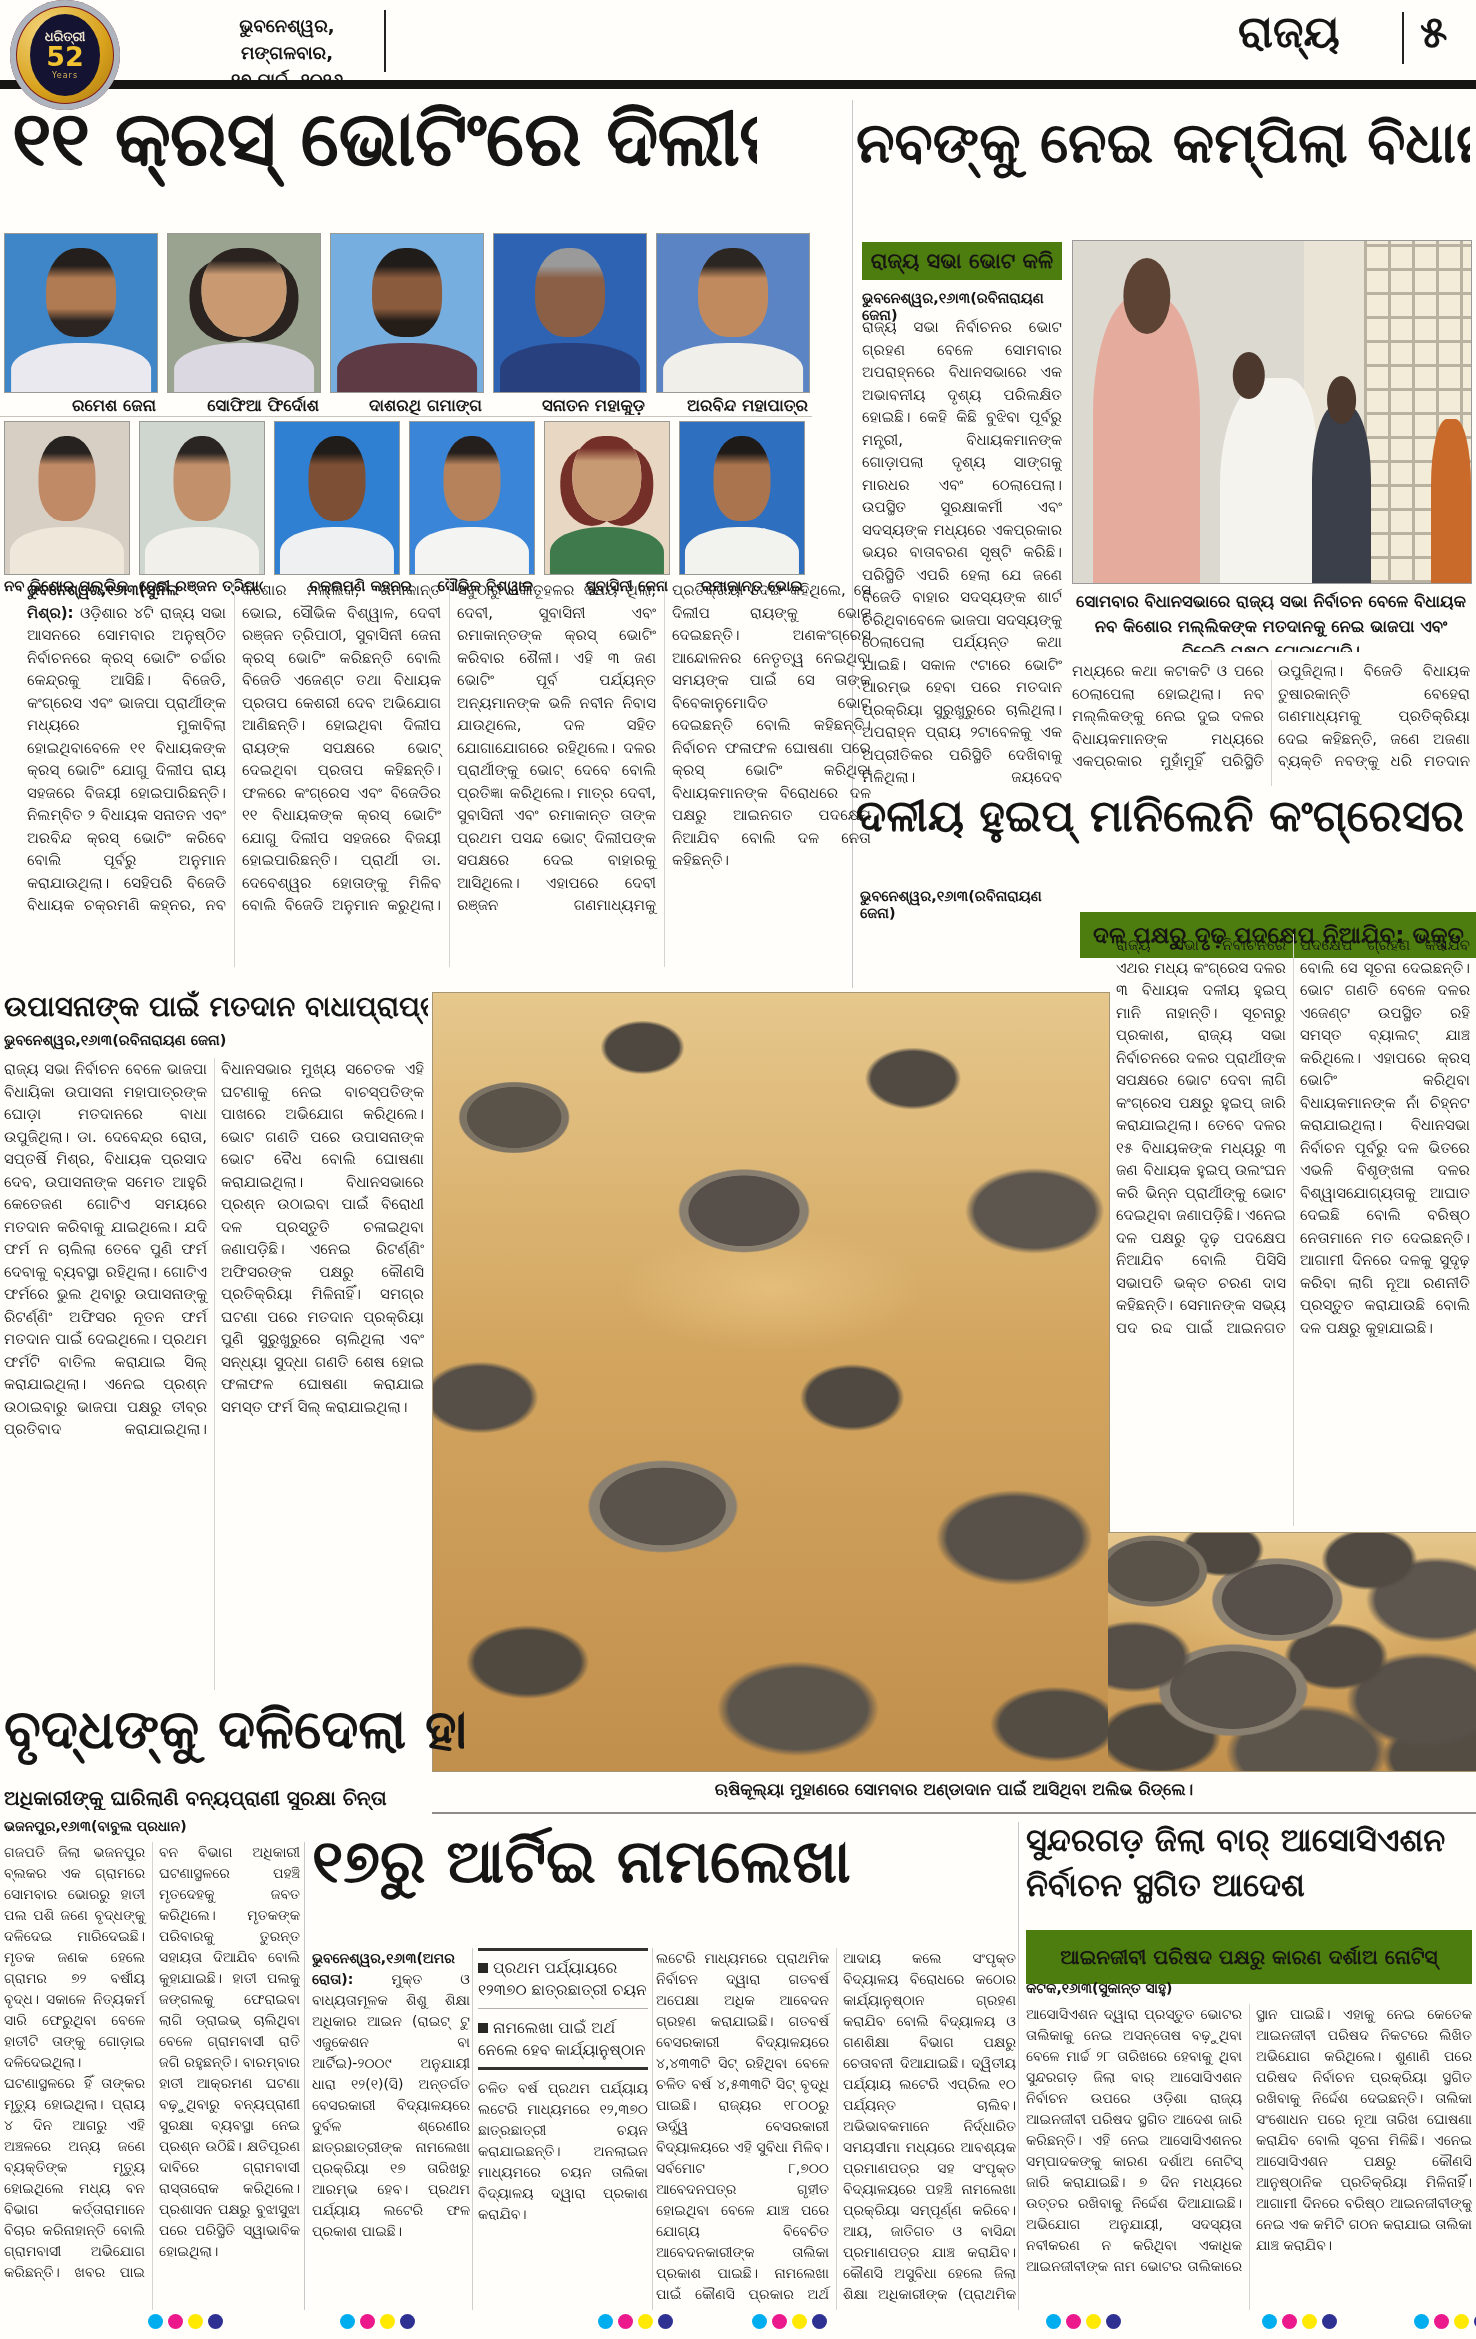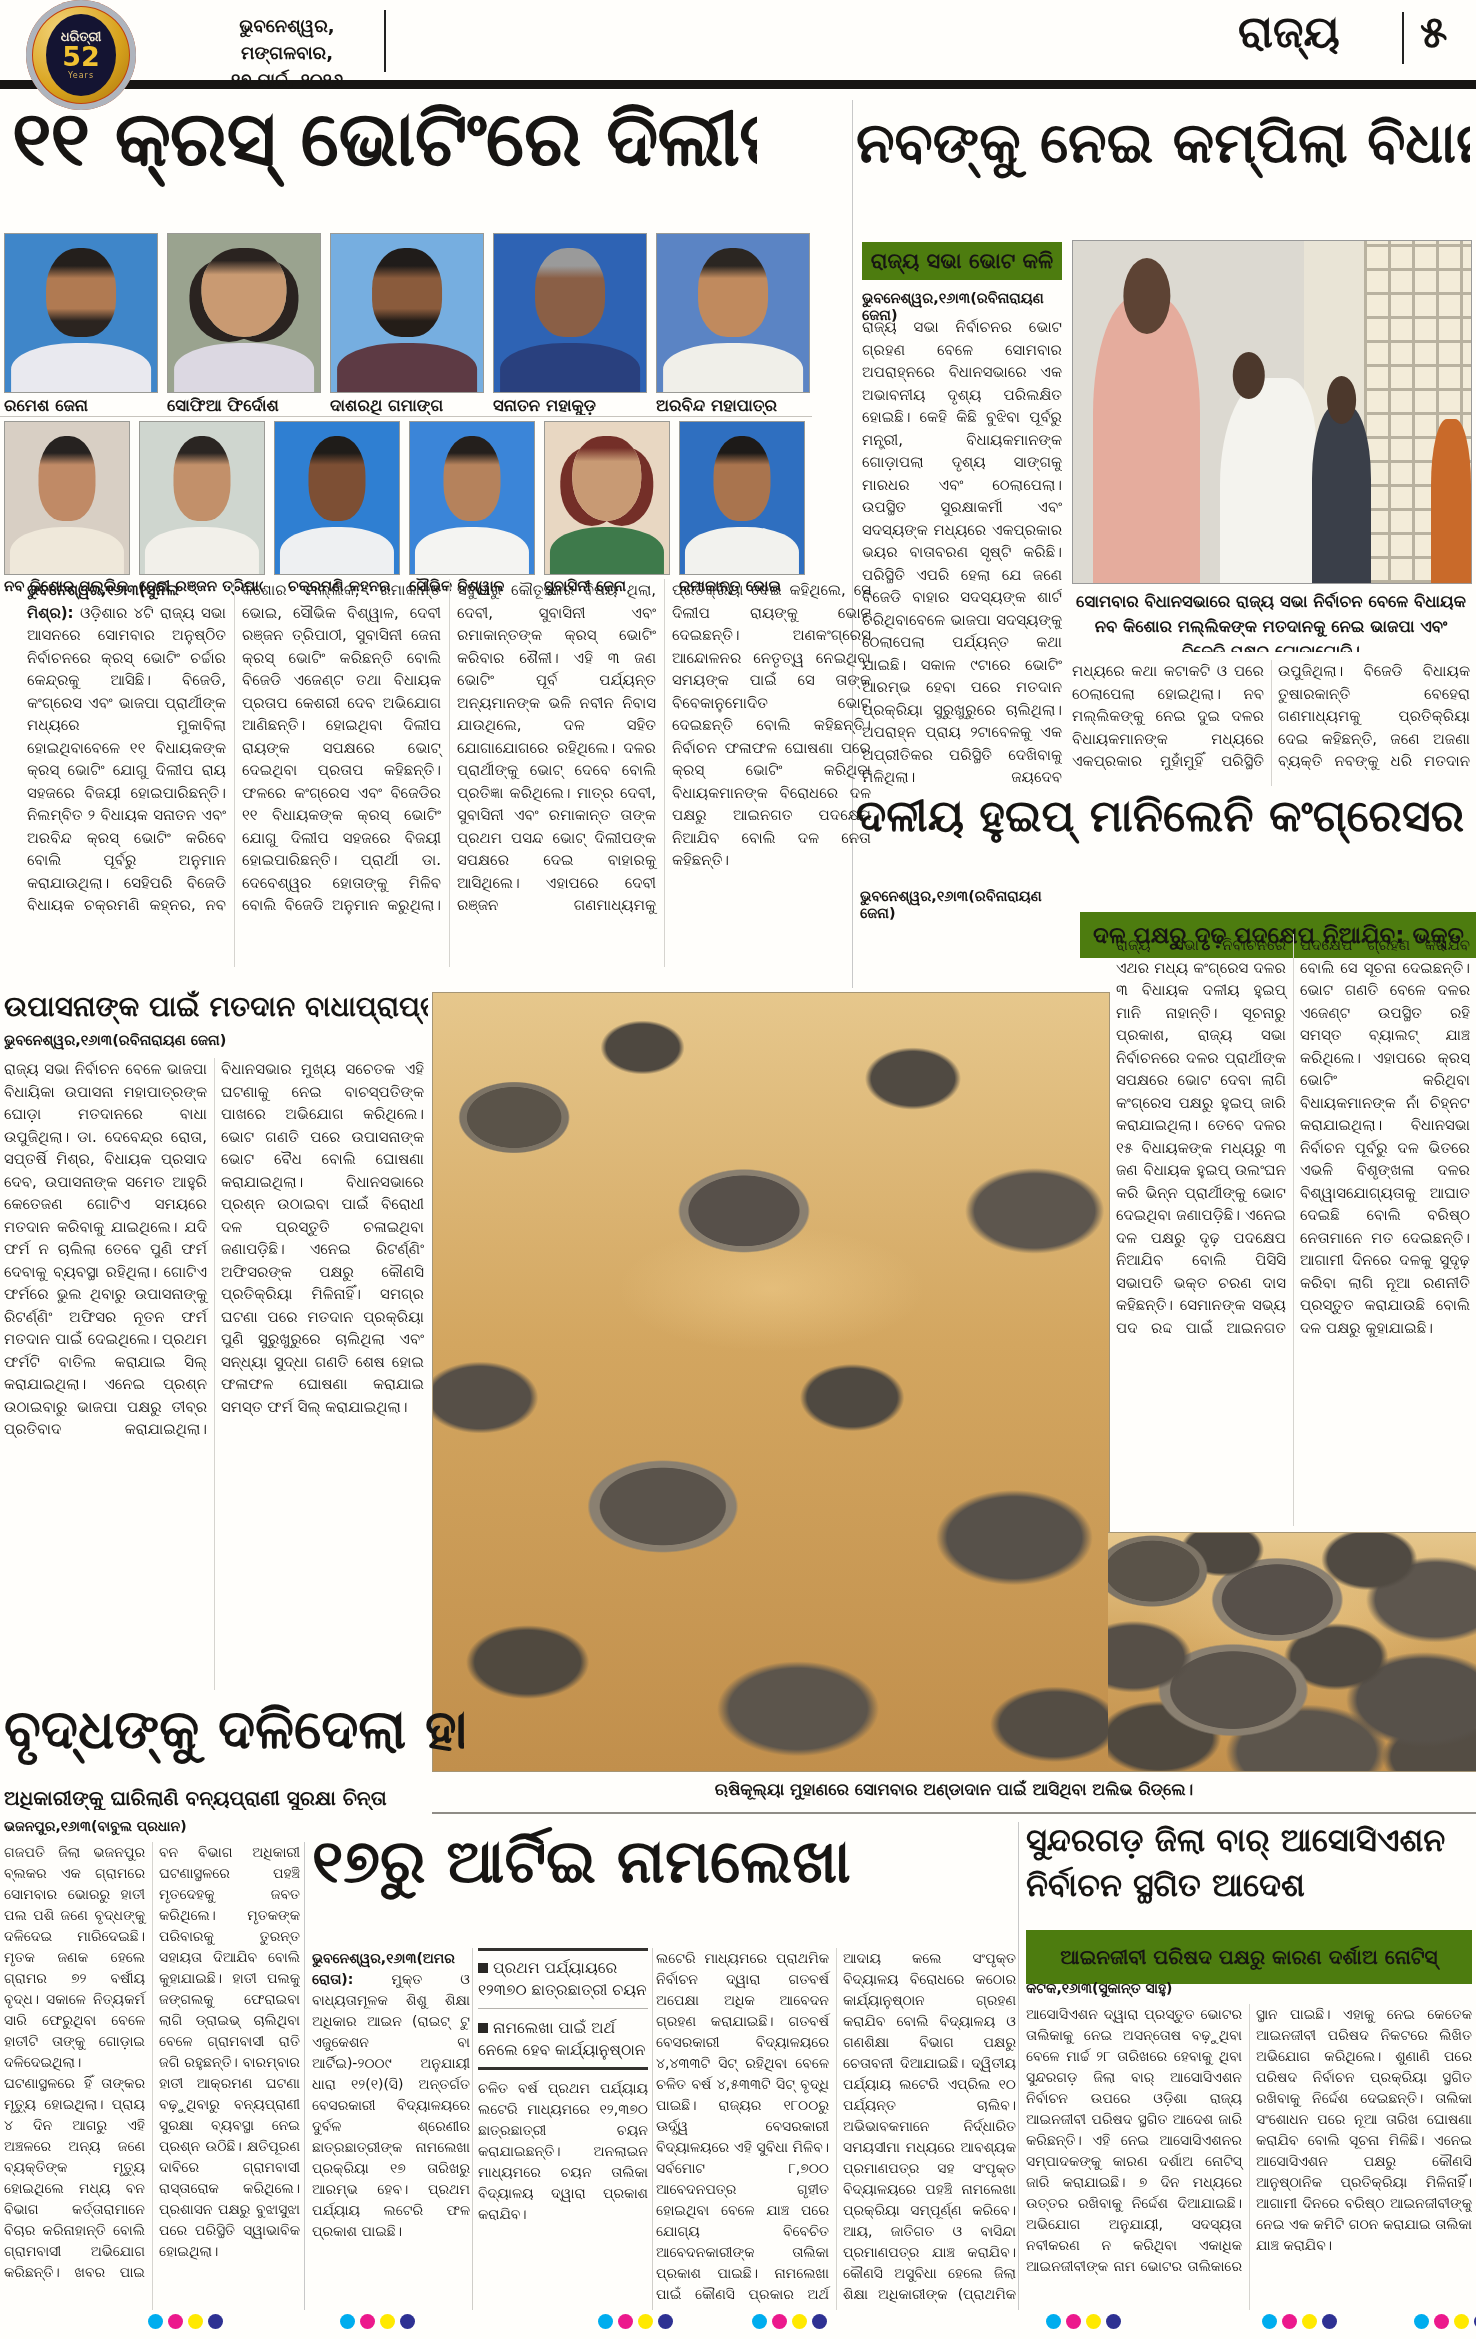--- a/index.html
+++ b/index.html
@@ -1,22 +1,22 @@
 <!DOCTYPE html>
 <html><head>
 <meta charset="utf-8">
 <style>
   html,body{margin:0;padding:0;background:#e9e9e9;}
   #page{position:relative;width:1476px;height:2339px;background:#fffefb;overflow:hidden;
         font-family:"DejaVu Sans","Liberation Sans",sans-serif;color:#171513;}
   .abs{position:absolute;}
   
   .blackrule{position:absolute;left:0;top:80px;width:1476px;height:9px;background:#171513;}
-  .logo{position:absolute;left:26px;top:0;width:110px;height:110px;border-radius:50%;
-        background:#c2410c;z-index:6;display:flex;align-items:center;justify-content:center;
+  .logo{position:absolute;left:10px;top:0;width:110px;height:110px;border-radius:50%;
+        background:#7f1d1d;z-index:6;display:flex;align-items:center;justify-content:center;
         box-shadow:inset 0 0 0 6px #aeb4bd;}
   .logo-gold{width:96px;height:96px;border-radius:50%;background:
         radial-gradient(circle at 30% 25%,#f3d47a,#d8a21c 60%,#a77410);
         display:flex;align-items:center;justify-content:center;}
   .logo-core{width:70px;height:82px;border-radius:50%;background:#141432;color:#fff;
         display:flex;flex-direction:column;align-items:center;justify-content:center;line-height:1.05;}
   .logo-core .brand{font-size:13px;font-weight:bold;color:#f3e9d2;}
   .logo-core .num{font-size:27px;font-weight:bold;color:#f1c232;}
   .logo-core .yrs{font-size:8px;color:#d8b25a;letter-spacing:1px;}
   .edition{position:absolute;left:196px;top:12px;width:182px;text-align:center;font-weight:bold;
@@ -52,21 +52,21 @@
   
   .mug{position:absolute;border:1px solid #9a9a95;background:var(--bg);overflow:hidden;}
   .mug .bust{position:absolute;left:50%;bottom:-8px;transform:translateX(-50%);
         width:92%;height:36%;background:var(--shirt);border-radius:46% 46% 0 0;}
   .mug .head{position:absolute;left:50%;top:9%;transform:translateX(-50%);width:46%;height:56%;
         border-radius:46% 46% 42% 42%;
         background:linear-gradient(180deg,var(--hair) 0 20%,var(--skin) 34% 68%,var(--lower,var(--skin)) 82%);}
   .mug.fem .head{width:56%;border-radius:50% 50% 56% 56%;
         background:linear-gradient(180deg,var(--hair) 0 14%,var(--skin) 30% 100%);
         box-shadow:-15px 8px 0 -3px var(--hair),15px 8px 0 -3px var(--hair);}
-  .cap{position:absolute;font-size:16.5px;font-weight:bold;text-align:left;white-space:nowrap;overflow:hidden;}
+  .cap{position:absolute;font-size:16.5px;font-weight:bold;text-align:right;white-space:nowrap;overflow:hidden;}
   
   .gphoto{position:absolute;left:1072px;top:240px;width:398px;height:342px;overflow:hidden;
         background:linear-gradient(90deg,#dcd9d1 0 58%,#e9e4d6 58%);border:1px solid #999;}
   .lattice{position:absolute;right:0;top:0;width:27%;height:100%;background:
         repeating-linear-gradient(90deg,#b9b2a0 0 3px,transparent 3px 24px),
         repeating-linear-gradient(0deg,#b9b2a0 0 3px,transparent 3px 24px),#f3ecd9;}
   .fig{position:absolute;border-radius:40% 40% 0 0;}
   .fhead{position:absolute;left:50%;transform:translateX(-50%);border-radius:50%;background:#4c382c;}
   .turtlebg{position:absolute;border:1px solid #a59575;background-color:#d4a865;background-image:
      radial-gradient(90px 58px at 12% 16%,#5a5349 0 52%,#7d7466 53% 60%,transparent 62%),

